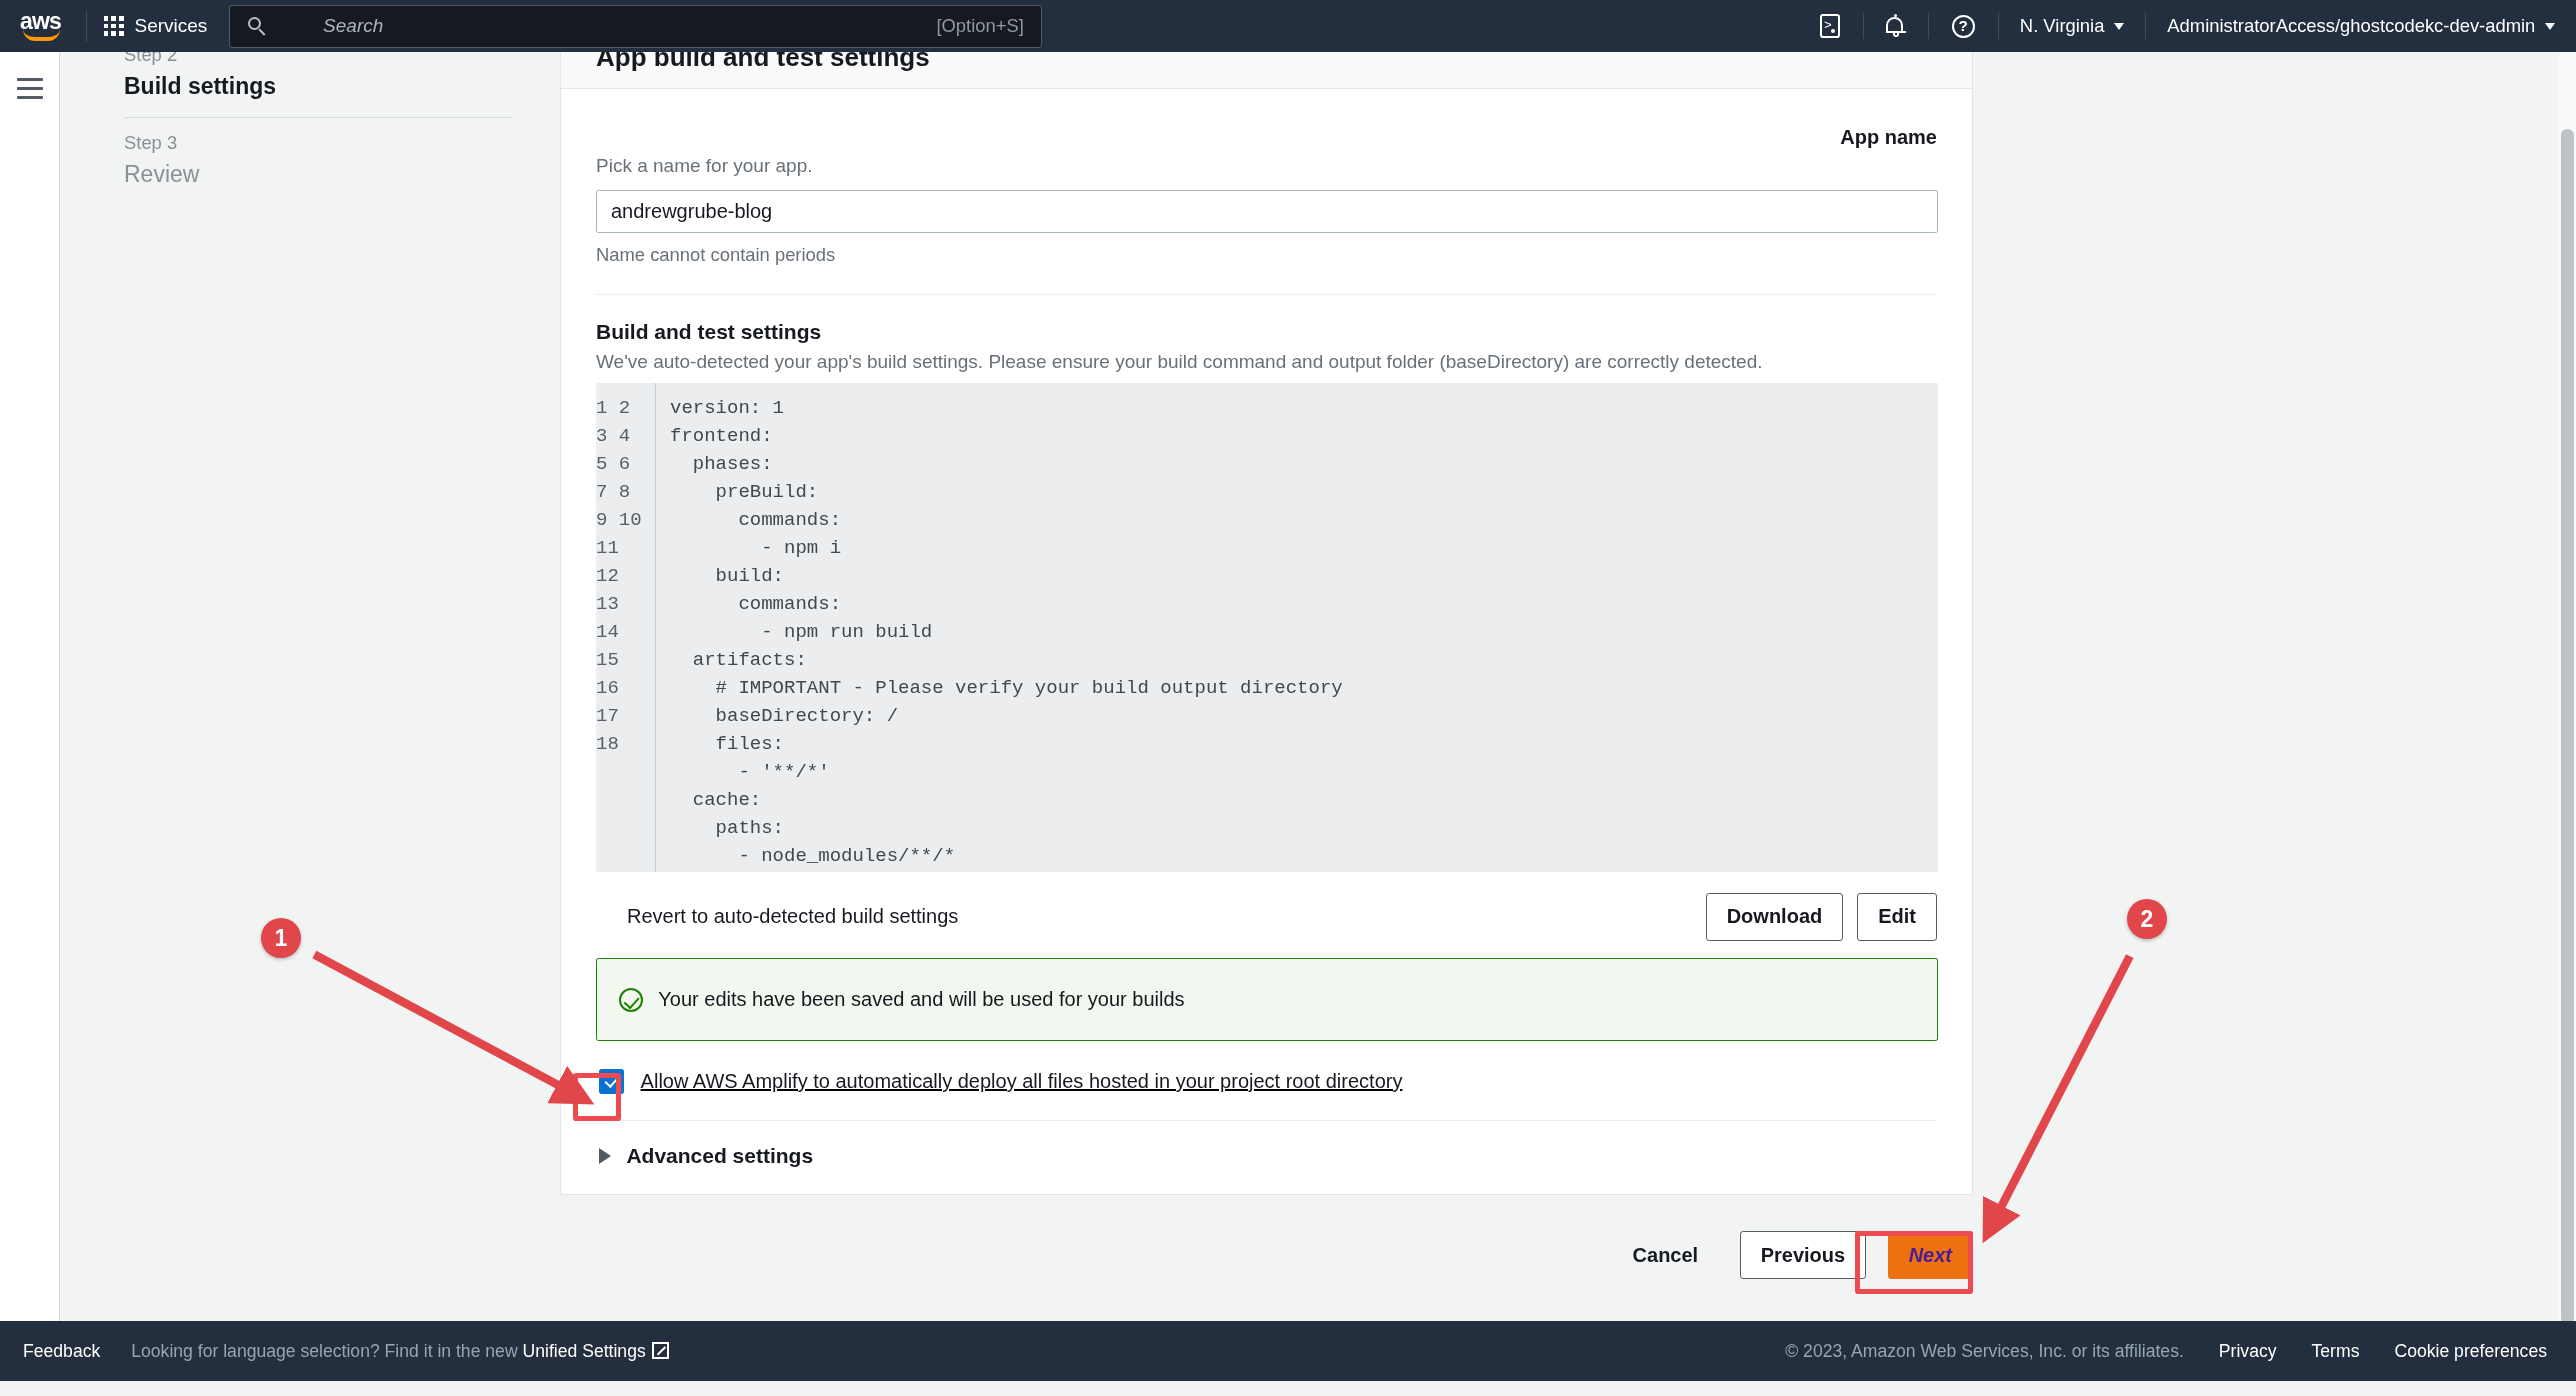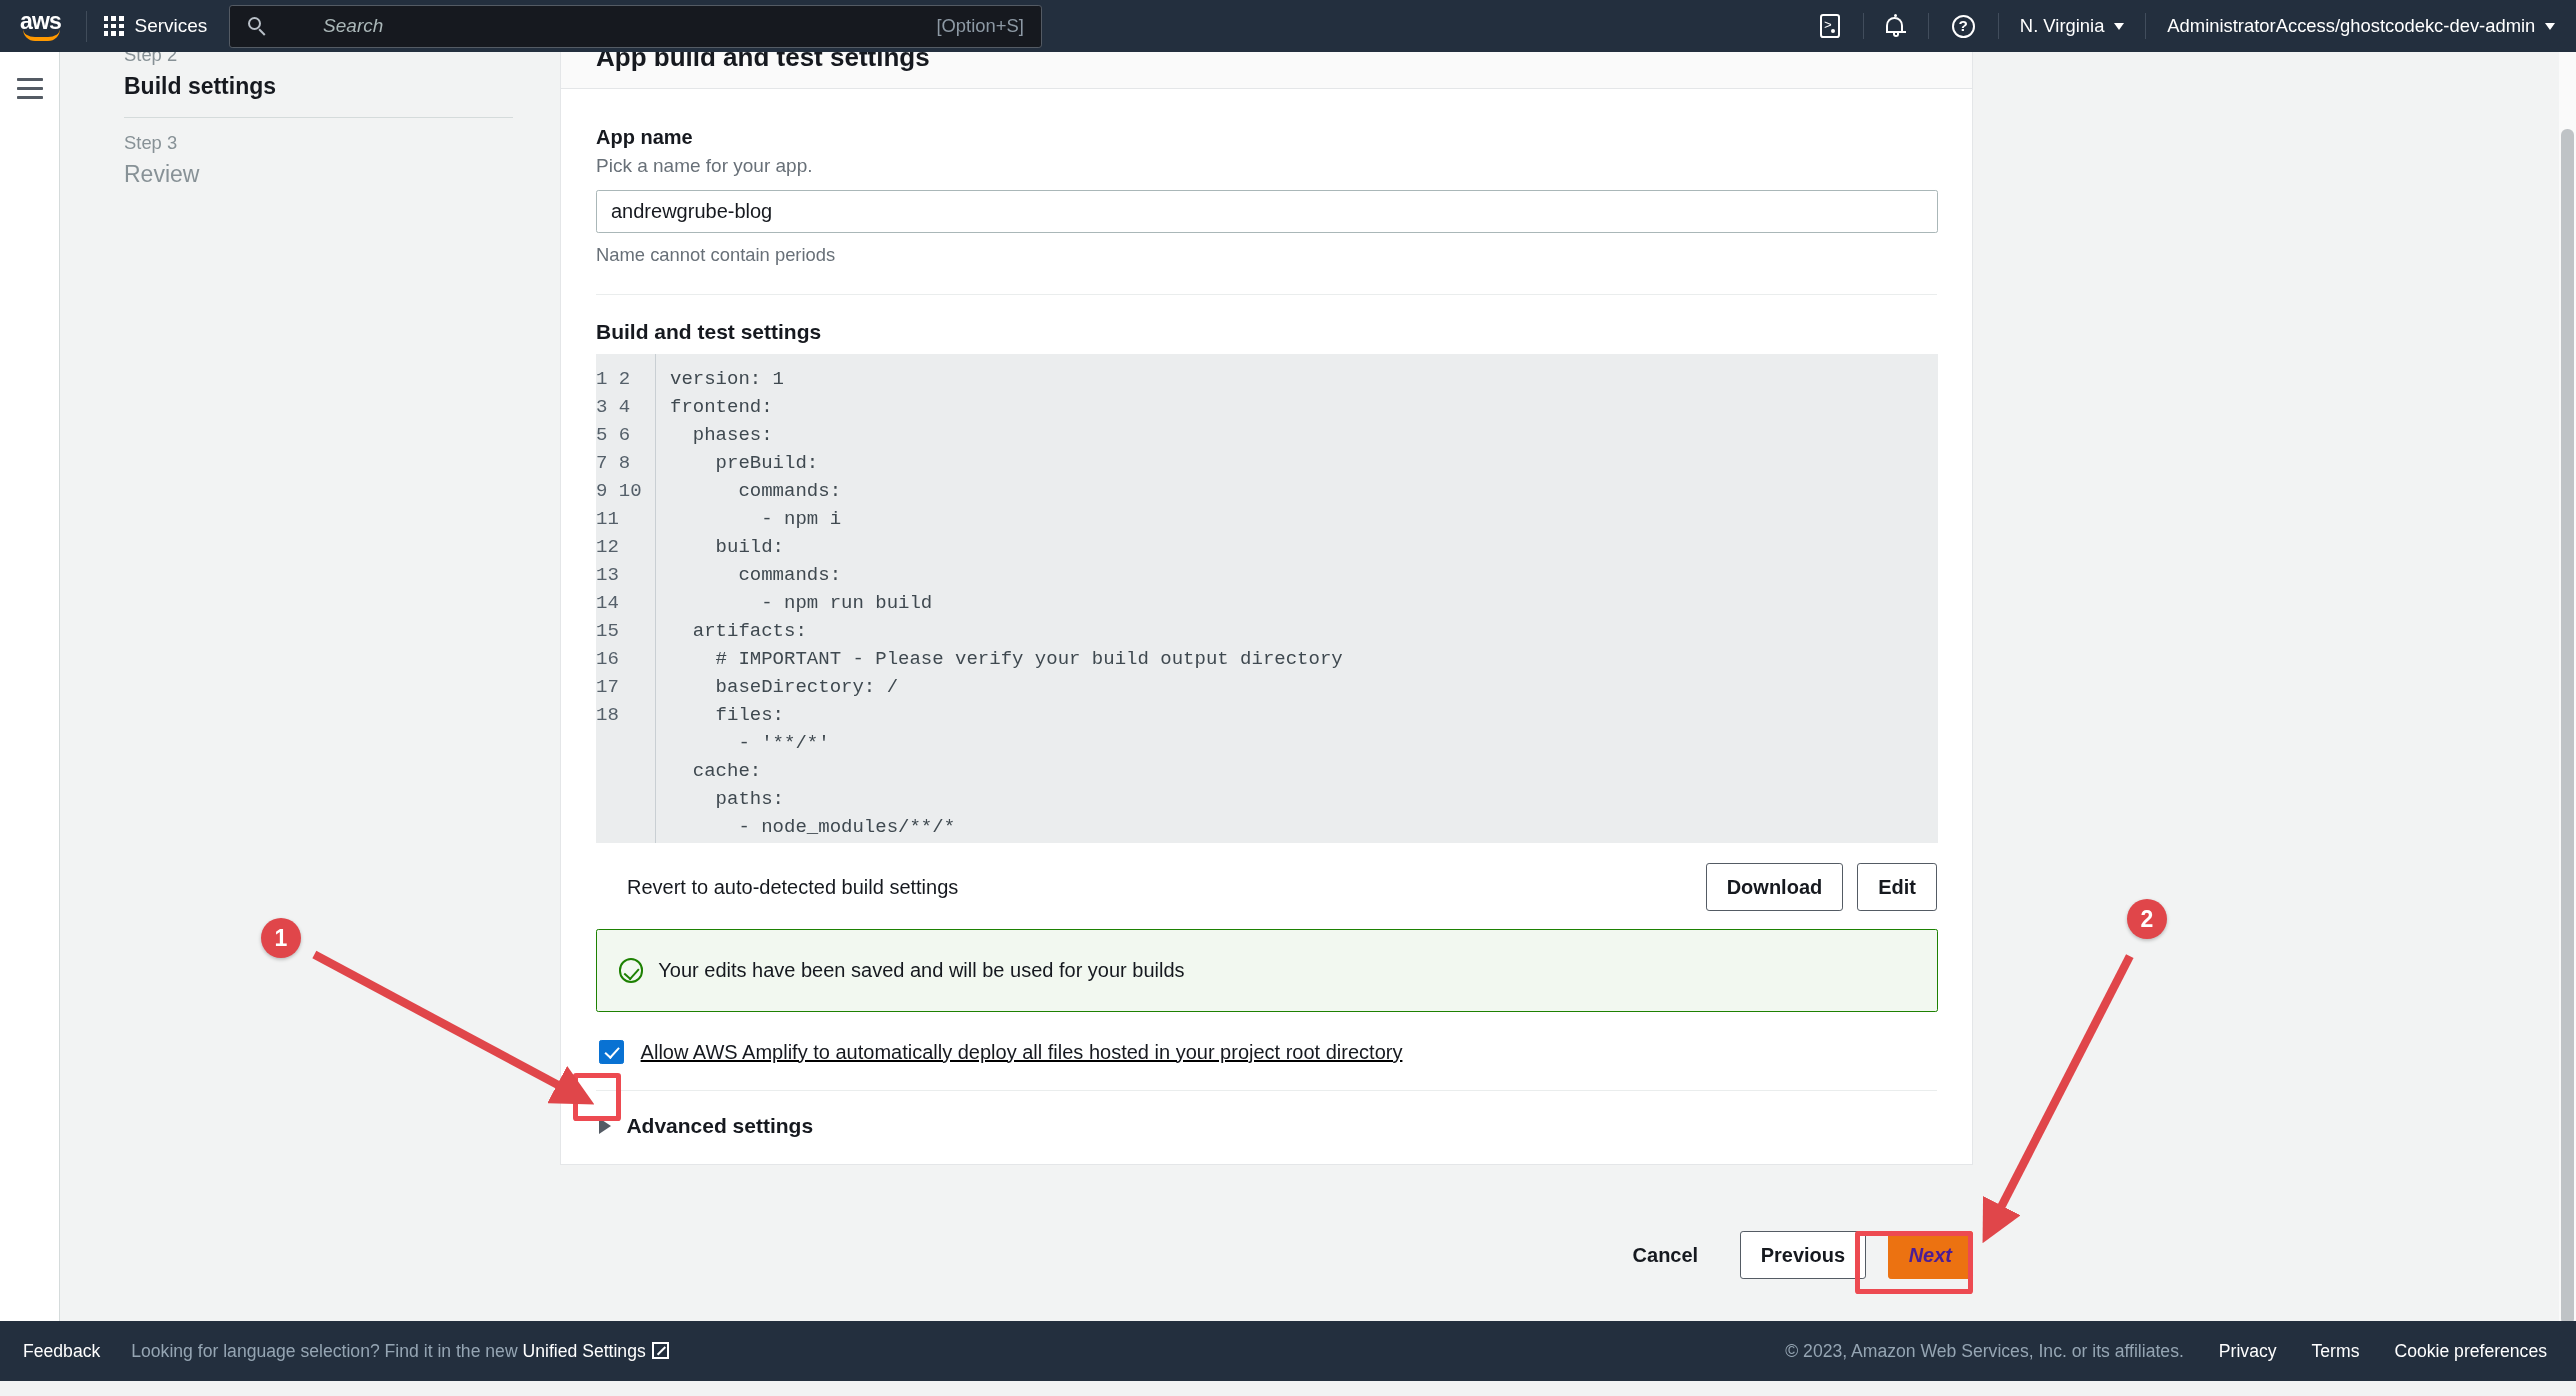--- a/index.html
+++ b/index.html
@@ -81,21 +81,21 @@
     position: absolute; left: 560px; top: 52px; width: 1413px;
     background: #fff; border: 0.8px solid #e4e6e8; border-top: none;
   }
   .card-head {
     background: #fafafa; border-bottom: 0.8px solid #e4e6e8;
     height: 37px; padding: 0 35px; overflow: hidden;
   }
   .card-head h1 { font-size: 26px; color: #16191f; font-weight: 700; line-height: 26px; margin-top: -7.7px; }
   .card-body { padding: 35px 35px 0; }
 
-  .field-label { font-size: 20px; color: #16191f; font-weight: 700; line-height: 26px; }
+  .field-label { font-size: 20px; color: #16191f; font-weight: 700; line-height: 26px; text-align: right; }
   .field-desc { font-size: 19px; color: #687078; line-height: 28px; margin-top: 1.5px; }
   .text-input {
     margin-top: 10.7px; width: 1342px; height: 43px;
     border: 1.5px solid #aab7b8; border-radius: 2.3px;
     font-size: 20px; color: #16191f; padding: 0 14px;
     font-family: "Liberation Sans", sans-serif; background: #fff;
   }
   .hint { font-size: 18.4px; color: #687078; margin-top: 9.2px; line-height: 26px; }
   .hr { height: 0.8px; background: #eaeded; margin: 26px 0 23px; }
 
@@ -290,20 +290,21 @@
         <div class="field-label">App name</div>
         <div class="field-desc">Pick a name for your app.</div>
         <input class="text-input" type="text" value="andrewgrube-blog" style="">
         <div class="hint">Name cannot contain periods</div>
       </div>
 
       <div class="hr"></div>
 
       <div>
         <div class="sec-title">Build and test settings</div>
+        <div class="sec-desc">We've auto-detected your app's build settings. Please ensure your build command and output folder (baseDirectory) are correctly detected.</div>
 
         <div class="editor">
           <div class="gutter">1
 2
 3
 4
 5
 6
 7
 8

